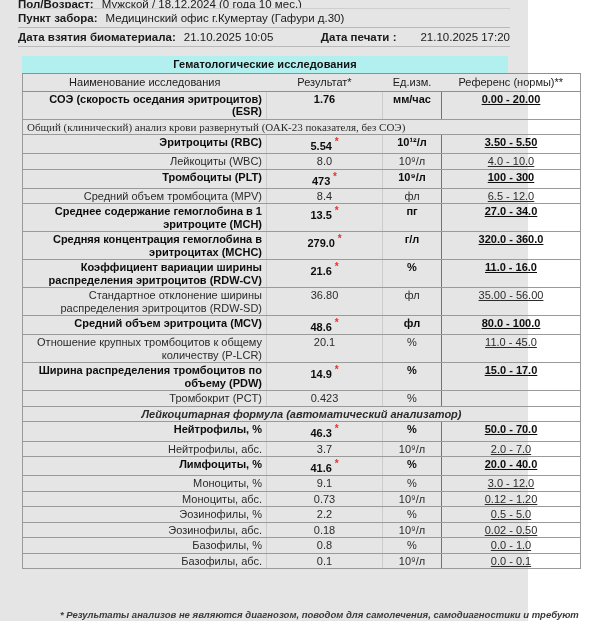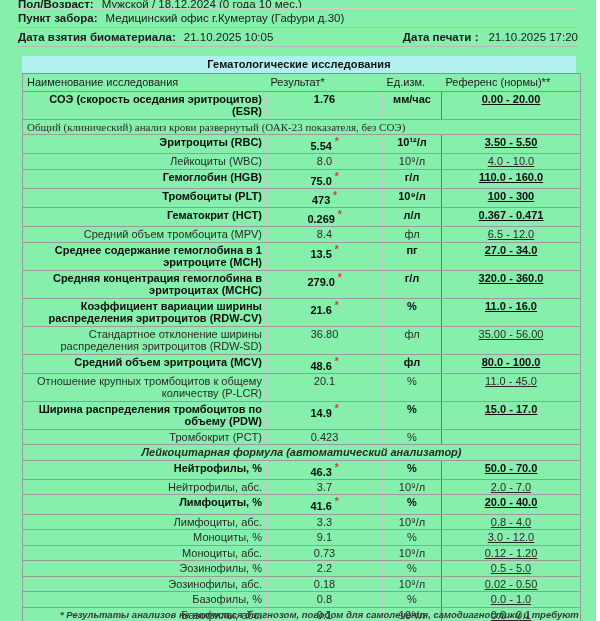--- a/index.html
+++ b/index.html
@@ -5,22 +5,22 @@
   * { box-sizing: border-box; }
   html, body {
     margin: 0; padding: 0;
     width: 600px; height: 621px;
     background: #ffffff;
     font-family: "Liberation Sans", sans-serif;
     overflow: hidden;
   }
   #page {
     position: relative;
-    width: 596px; height: 621px;
-    background: #86efac;
+    width: 528px; height: 621px;
+    background: #e5e5e5;
   }
 
   
   .hdr {
     padding: 0 18px;
   }
   .hdr-row {
     display: flex;
     align-items: baseline;
     font-size: 11.5px;
@@ -35,21 +35,21 @@
     line-height: 9px;
     overflow: hidden;
     border-bottom: 1px solid #cfcfcf;
   }
   .hdr-label {
     font-weight: bold;
     margin-right: 8px;
   }
   .hdr-val { font-weight: normal; }
   .hdr-spacer { flex: 1; }
-  .hdr-label2 { font-weight: bold; margin-right: 10px; }
+  .hdr-label2 { font-weight: bold; margin-right: 24px; }
 
   
   .banner {
     margin: 9px 20px 0 22px;
     background: #b2f0f0;
     text-align: center;
     font-weight: bold;
     font-size: 11px;
     color: #111;
     height: 17px;
@@ -73,21 +73,21 @@
     border-top: 1px solid #9a9a9a;
     border-bottom: 1px solid #9a9a9a;
     padding: 1px 4px;
     font-size: 11px;
     color: #2b2b2b;
     vertical-align: top;
     line-height: 12.5px;
   }
   table.results th {
     font-weight: normal;
-    text-align: left;
+    text-align: center;
     font-size: 11px;
     color: #1c1c1c;
     padding: 2px 4px;
     border-top: 1px solid #8f8f8f;
     border-bottom: 1px solid #8f8f8f;
   }
   table.results th.n,
   table.results td.n { border-left: 1px solid #9a9a9a; }
   table.results th.r,
   table.results td.r { border-right: 1px solid #9a9a9a; }
@@ -192,36 +192,24 @@
           <td class="unit">10¹²/л</td>
           <td class="ref">3.50 - 5.50</td>
         </tr>
         <tr>
           <td class="name">Лейкоциты (WBC)</td>
           <td class="res">8.0</td>
           <td class="unit">10⁹/л</td>
           <td class="ref">4.0 - 10.0</td>
         </tr>
         <tr class="abn">
-          <td class="name">Гемоглобин (HGB)</td>
-          <td class="res">75.0<span class="star"> *</span></td>
-          <td class="unit">г/л</td>
-          <td class="ref">110.0 - 160.0</td>
-        </tr>
-        <tr class="abn">
           <td class="name">Тромбоциты (PLT)</td>
           <td class="res">473<span class="star"> *</span></td>
           <td class="unit">10⁹/л</td>
           <td class="ref">100 - 300</td>
-        </tr>
-        <tr class="abn">
-          <td class="name">Гематокрит (HCT)</td>
-          <td class="res">0.269<span class="star"> *</span></td>
-          <td class="unit">л/л</td>
-          <td class="ref">0.367 - 0.471</td>
         </tr>
         <tr>
           <td class="name">Средний объем тромбоцита (MPV)</td>
           <td class="res">8.4</td>
           <td class="unit">фл</td>
           <td class="ref">6.5 - 12.0</td>
         </tr>
         <tr class="abn">
           <td class="name">Среднее содержание гемоглобина в 1 эритроците (MCH)</td>
           <td class="res">13.5<span class="star"> *</span></td>
@@ -285,26 +273,20 @@
           <td class="unit">10⁹/л</td>
           <td class="ref">2.0 - 7.0</td>
         </tr>
         <tr class="abn">
           <td class="name">Лимфоциты, %</td>
           <td class="res">41.6<span class="star"> *</span></td>
           <td class="unit">%</td>
           <td class="ref">20.0 - 40.0</td>
         </tr>
         <tr>
-          <td class="name">Лимфоциты, абс.</td>
-          <td class="res">3.3</td>
-          <td class="unit">10⁹/л</td>
-          <td class="ref">0.8 - 4.0</td>
-        </tr>
-        <tr>
           <td class="name">Моноциты, %</td>
           <td class="res">9.1</td>
           <td class="unit">%</td>
           <td class="ref">3.0 - 12.0</td>
         </tr>
         <tr>
           <td class="name">Моноциты, абс.</td>
           <td class="res">0.73</td>
           <td class="unit">10⁹/л</td>
           <td class="ref">0.12 - 1.20</td>

